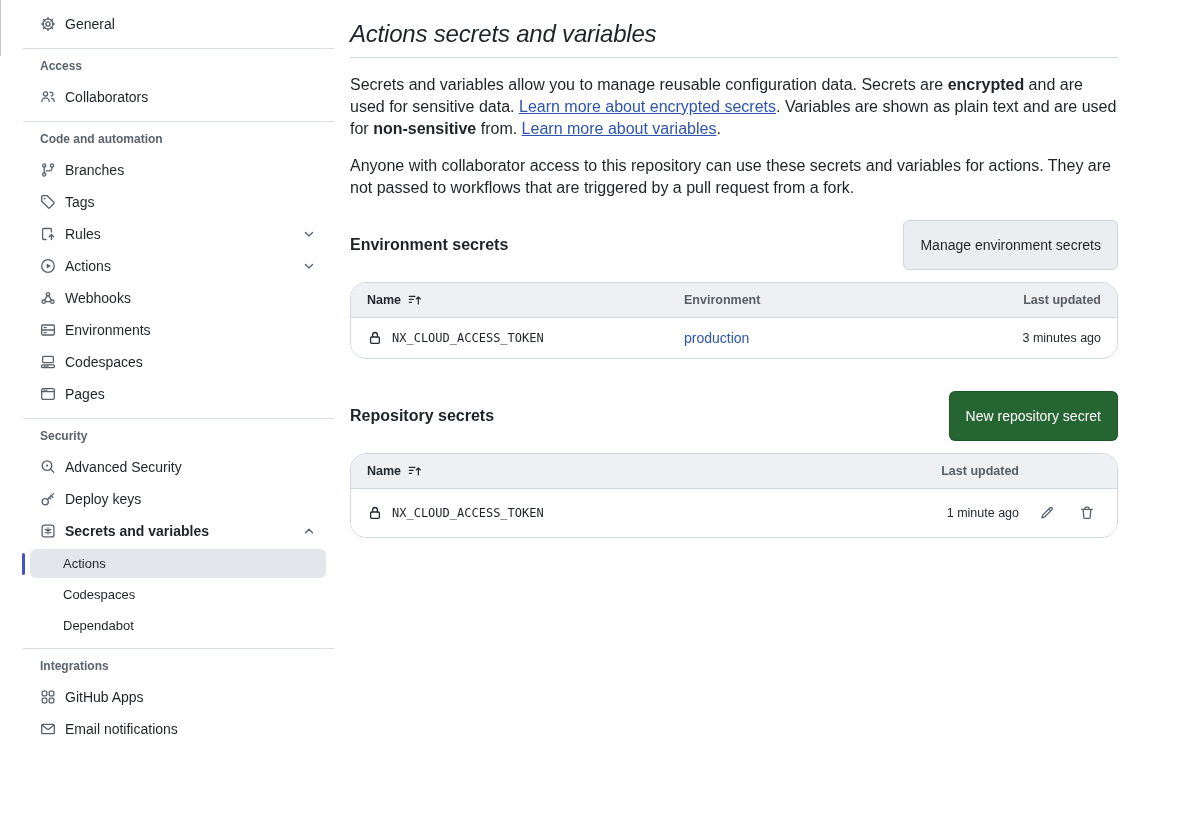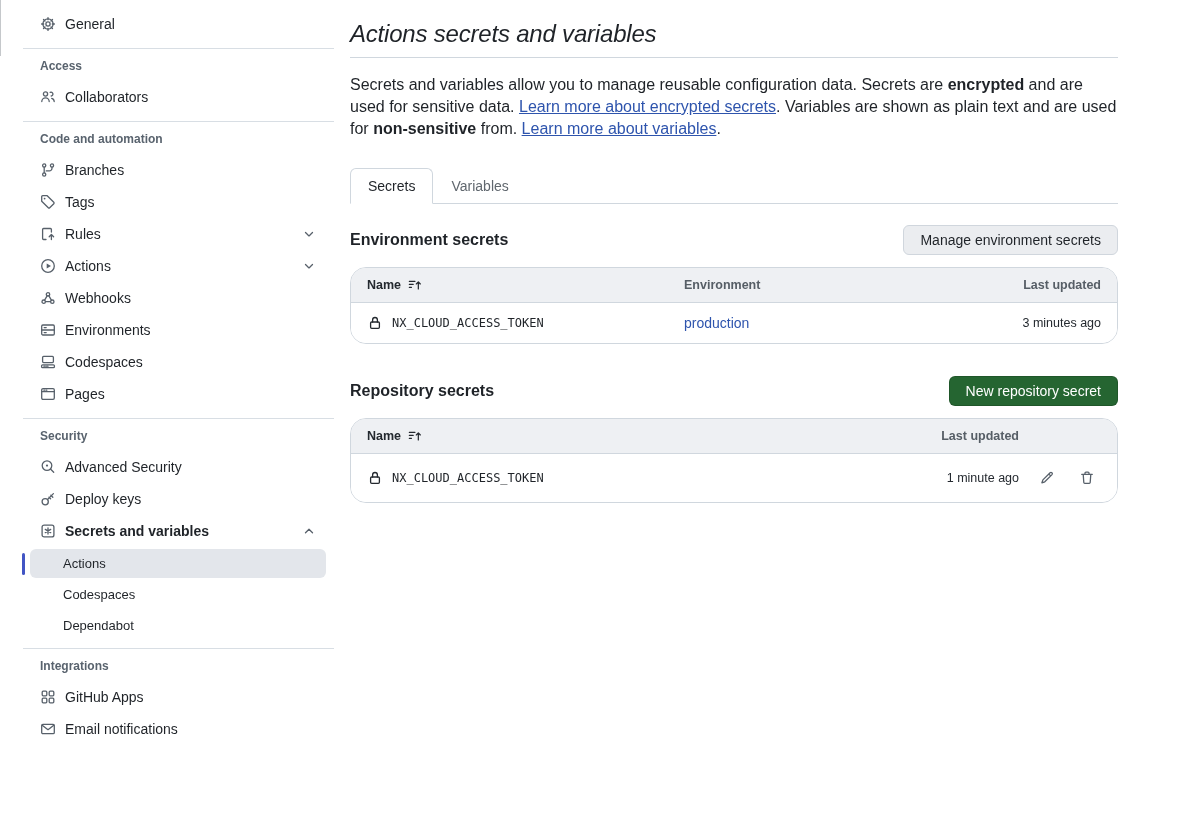--- a/index.html
+++ b/index.html
@@ -57,21 +57,21 @@
   }
   .tab.active{
     background:#fff; border-color:var(--border); border-bottom-color:#fff;
     border-radius:6px 6px 0 0;
   }
   .tab.inactive{color:#60676e;}
 
   .sec-head{display:flex; align-items:center; justify-content:space-between; margin-top:21px;}
   .sec-head h2{font-size:16px; font-weight:700;}
   .btn{
-    font-size:14px; font-weight:500; border-radius:6px; padding:4px 16px;
+    font-size:14px; font-weight:500; border-radius:6px; padding:14px 16px;
     cursor:pointer; border:1px solid var(--btn-border); background:var(--btn-bg); color:var(--text);
     line-height:20px;
     text-align:right;
   }
   .btn.primary{background:var(--green); border-color:rgba(0,0,0,.15); color:#fff; font-weight:500;}
   .tbl{
     margin-top:12px; border:1px solid var(--border); border-radius:16px; overflow:hidden;
   }
   .tr{display:flex; align-items:center;}
   .thead{background:var(--th-bg); height:34px; font-size:12.5px; font-weight:700;}
@@ -260,26 +260,23 @@
 </nav>
 
 <main class="main">
 
   <header class="page-header">
     <h1>Actions secrets and variables</h1>
   </header>
 
   <div class="intro">
     <p><span>Secrets and variables allow you to manage reusable configuration data. Secrets are </span><b>encrypted</b><span> and are used for sensitive data. </span><a class="link">Learn more about encrypted secrets</a><span>. Variables are shown as plain text and are used for </span><b>non-sensitive</b><span> from. </span><a class="link">Learn more about variables</a><span>.</span></p>
-  </div>
-
-  <div class="tabs">
-    <div class="tab active">Secrets</div>
-    <div class="tab inactive">Variables</div>
-  </div>
+    <p>Anyone with collaborator access to this repository can use these secrets and variables for actions. They are not passed to workflows that are triggered by a pull request from a fork.</p>
+  </div>
+
 
   <div class="sec-head">
     <h2>Environment secrets</h2>
     <button class="btn">Manage environment secrets</button>
   </div>
 
   <div class="tbl">
     <div class="tr thead">
       <div class="env-col-name th-name">
         <span>Name</span>

